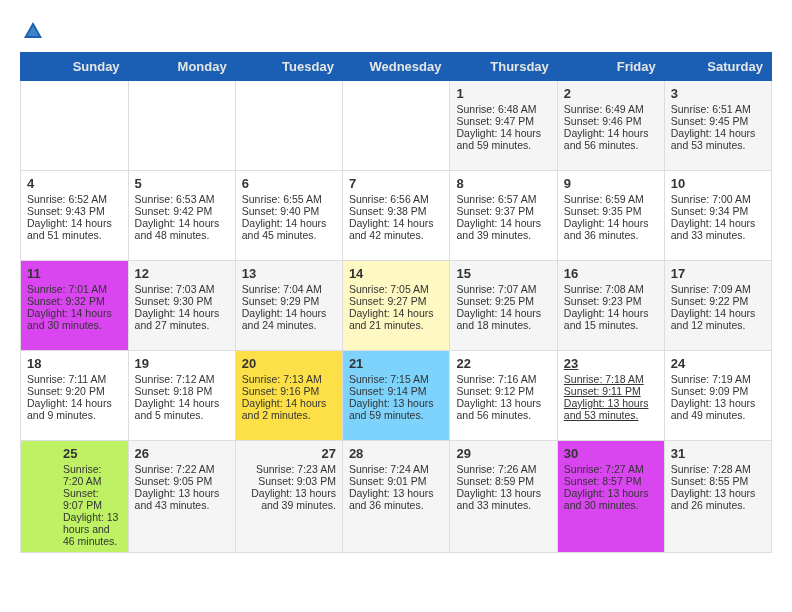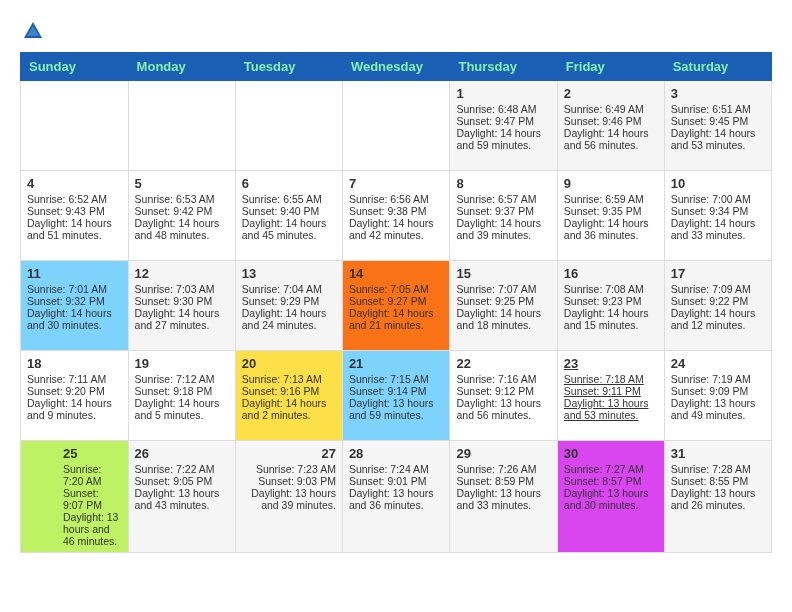--- a/index.html
+++ b/index.html
@@ -36,22 +36,22 @@
       font-size: 14px;
       color: #555;
     }
     .calendar {
       width: 100%;
       border-collapse: collapse;
       border: 1px solid #ccc;
     }
     .calendar th {
       background-color: #1a5fb4;
-      color: #86efac;
-      text-align: left;
+      color: #e5e5e5;
+      text-align: right;
       padding: 6px 8px;
       font-size: 13px;
       border: 1px solid #1a5fb4;
     }
     .calendar td {
       width: 108px;
       vertical-align: top;
       padding: 5px 6px;
       font-size: 10.5px;
       color: #333;
@@ -172,39 +172,39 @@
           <div>Daylight: 14 hours and 36 minutes.</div>
         </td>
         <td style="background-color: rgb(255, 255, 255);">
           <span class="day-num">10</span>
           <div>Sunrise: 7:00 AM</div>
           <div>Sunset: 9:34 PM</div>
           <div>Daylight: 14 hours and 33 minutes.</div>
         </td>
       </tr>
       <tr>
-        <td style="background-color: #7dd3fc;">
+        <td style="background-color: #d946ef;">
           <span class="day-num">11</span>
           <div>Sunrise: 7:01 AM</div>
           <div>Sunset: 9:32 PM</div>
           <div>Daylight: 14 hours and 30 minutes.</div>
         </td>
         <td style="background-color: rgb(245, 245, 245);">
           <span class="day-num">12</span>
           <div>Sunrise: 7:03 AM</div>
           <div>Sunset: 9:30 PM</div>
           <div>Daylight: 14 hours and 27 minutes.</div>
         </td>
         <td style="background-color: rgb(245, 245, 245);">
           <span class="day-num">13</span>
           <div>Sunrise: 7:04 AM</div>
           <div>Sunset: 9:29 PM</div>
           <div>Daylight: 14 hours and 24 minutes.</div>
         </td>
-        <td style="background-color: #f97316;">
+        <td style="background-color: #fef9c3;">
           <span class="day-num">14</span>
           <div>Sunrise: 7:05 AM</div>
           <div>Sunset: 9:27 PM</div>
           <div>Daylight: 14 hours and 21 minutes.</div>
         </td>
         <td style="background-color: rgb(245, 245, 245);">
           <span class="day-num">15</span>
           <div>Sunrise: 7:07 AM</div>
           <div>Sunset: 9:25 PM</div>
           <div>Daylight: 14 hours and 18 minutes.</div>

